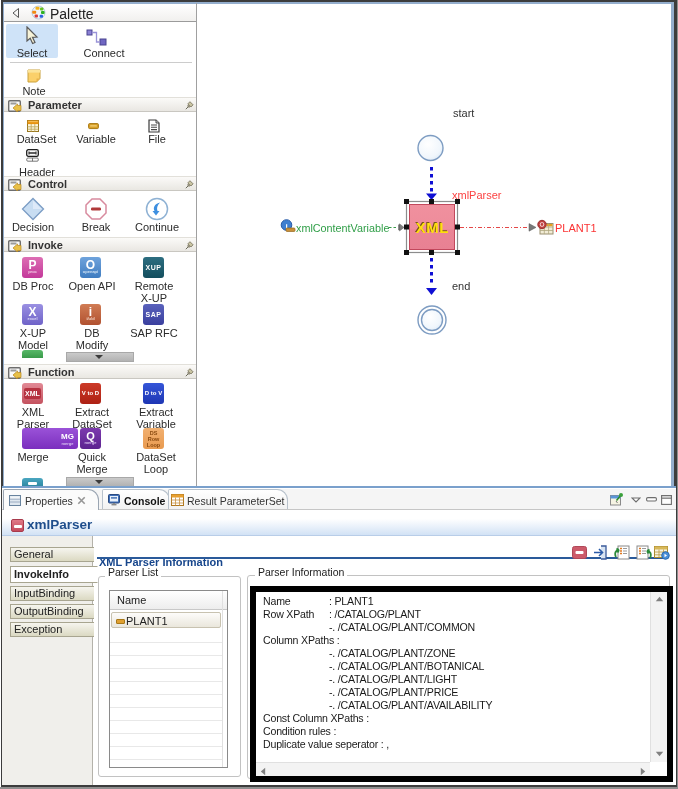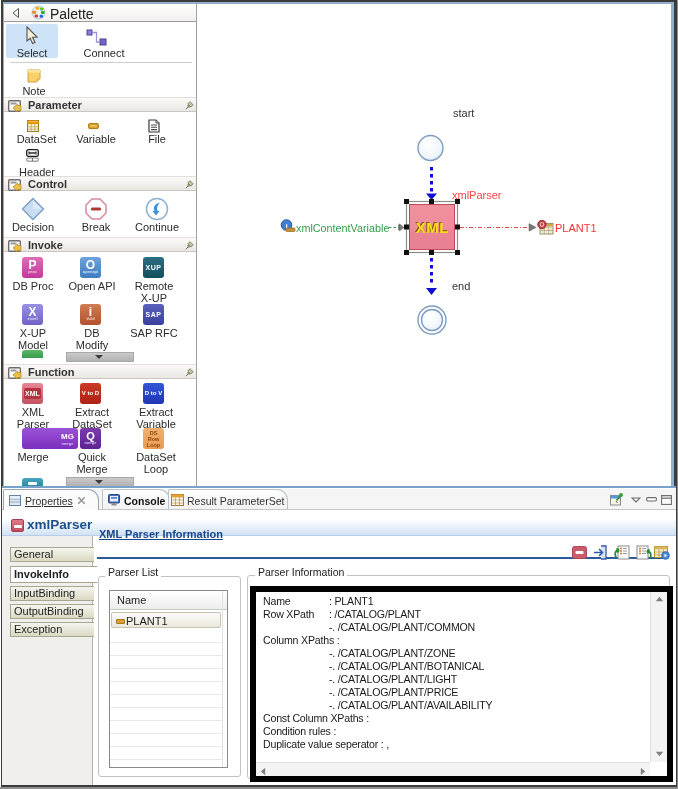--- a/index.html
+++ b/index.html
@@ -282,21 +282,21 @@
     <div class="abs" style="left:0;top:0;width:674px;height:22px;background:#fff;"></div>
     <div class="abs" style="left:0;top:1px;width:674px;height:20px;background:#f5f5f5;border-bottom:1px solid #c6c6c6;"></div>
 
     <div class="abs" style="left:1px;top:1px;width:94px;height:21px;border:1px solid #9aa5b2;border-bottom:none;border-radius:2px 11px 0 0;background:#fbfbfb;"></div>
       <div class="abs" style="left:2px;top:21px;width:93px;height:2px;background:#fbfbfb;"></div>
     <svg class="abs" style="left:7px;top:7px;" width="12" height="11" viewBox="0 0 12 11">
         <rect x="0.5" y="0.5" width="11" height="10" fill="#dfe7ef" stroke="#68839e"></rect>
         <rect x="1.5" y="1.5" width="9" height="2.2" fill="#f2f5f8"></rect>
         <path d="M1 4.2 H11 M1 7 H11" stroke="#8aa0b6" stroke-width="0.8"></path>
       </svg>
-    <div class="abs" style="left:23px;top:7px;font-size:10.5px;color:#333;text-decoration:underline;">Properties</div>
+    <div class="abs" style="left:23px;top:7px;font-size:10.5px;color:#333;">Properties</div>
     <svg class="abs" style="left:75px;top:8px;" width="9" height="9" viewBox="0 0 9 9">
         <path d="M1.3 1.3 L7.7 7.7 M7.7 1.3 L1.3 7.7" stroke="#969696" stroke-width="1.6" fill="none"></path>
       </svg>
 
     <div class="abs" style="left:100px;top:1px;width:66px;height:19px;border:1px solid #b8c2cc;border-bottom:none;border-radius:2px 11px 0 0;background:linear-gradient(#ffffff,#f2f2f2);"></div>
     <svg class="abs" style="left:106px;top:6px;" width="12" height="12" viewBox="0 0 12 12">
         <rect x="0.5" y="0.5" width="11" height="8.5" rx="1" fill="#3f6fb8" stroke="#2a4a80"></rect>
         <rect x="2" y="2" width="8" height="5.5" fill="#e8f0fa"></rect>
         <rect x="3" y="3.2" width="6" height="1.4" fill="#3a6ab0"></rect>
         <rect x="3.5" y="10" width="5" height="1.4" fill="#888"></rect>
@@ -336,21 +336,21 @@
       </div>
     <div class="abs" style="left:25px;top:29px;font-size:13.5px;font-weight:bold;color:#1f4e8c;">xmlParser</div>
 
     <div class="abs" style="left:0;top:48px;width:91px;height:249px;background:#f0efeb;border-right:1px solid #b4b2aa;box-sizing:border-box;"></div>
     <div class="vtab" style="top:59px;">General</div>
     <div class="vtab" style="top:78px;height:15px;line-height:15px;background:#fff;border:1px solid #a8a590;border-right:1px solid #fff;font-weight:bold;width:83px;">InvokeInfo</div>
     <div class="vtab" style="top:98px;">InputBinding</div>
     <div class="vtab" style="top:116px;">OutputBinding</div>
     <div class="vtab" style="top:134px;">Exception</div>
 
-    <div class="abs" style="left:97px;top:40px;font-size:11px;font-weight:bold;color:#17468c;text-decoration:underline;">XML Parser Information</div>
+    <div class="abs" style="left:97px;top:68px;font-size:11px;font-weight:bold;color:#17468c;">XML Parser Information</div>
     <div class="abs" style="left:95px;top:69px;width:566px;height:2px;background:#2a5a9a;"></div>
 
     <svg class="abs" style="left:570px;top:57px;" width="15" height="15" viewBox="0 0 15 15">
         <rect x="0.5" y="1.5" width="14" height="12" rx="2" fill="#cc5a6a" stroke="#b04858"></rect>
         <rect x="3.5" y="6" width="8" height="3" rx="1" fill="#fff"></rect>
       </svg>
     <svg class="abs" style="left:591px;top:57px;" width="15" height="15" viewBox="0 0 15 15">
         <path d="M8 1 H13 V14 H8" fill="#d8e4f2" stroke="#3a5a9a" stroke-width="1.3"></path>
         <path d="M1 7.5 H9 M6 4 L9.5 7.5 L6 11" stroke="#2a5aa8" stroke-width="1.6" fill="none"></path>
       </svg>

